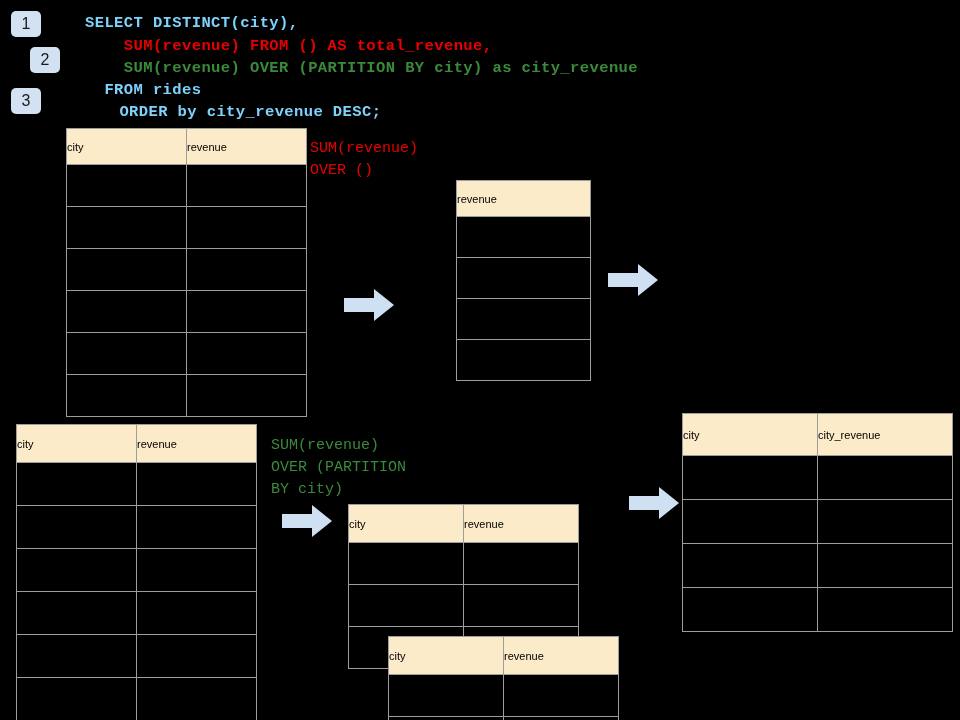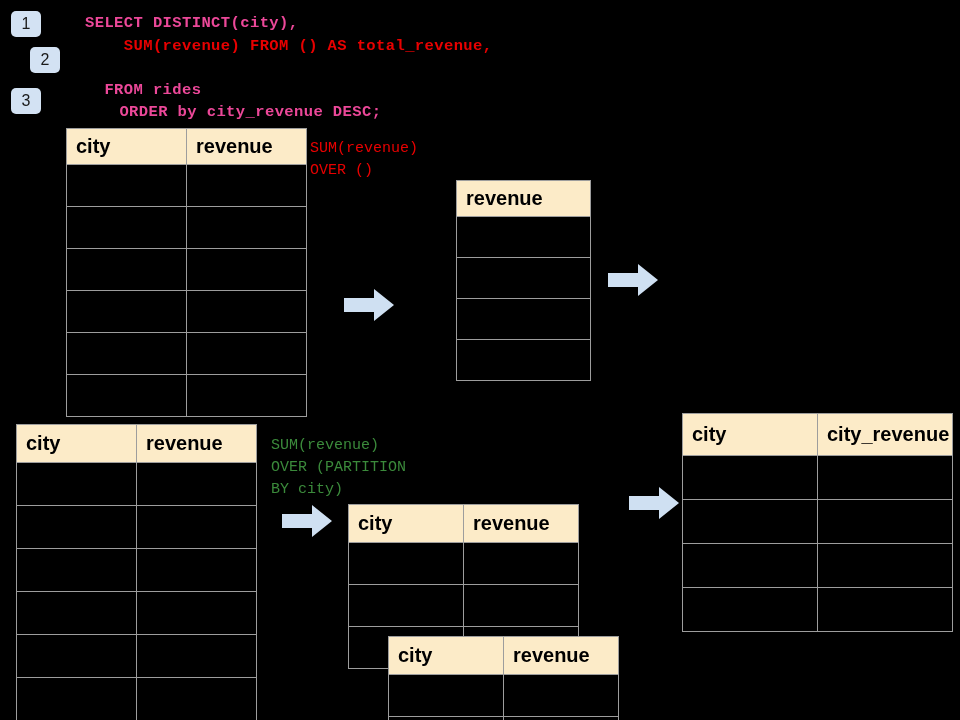--- a/index.html
+++ b/index.html
@@ -33,21 +33,21 @@
   
   .code {
     position: absolute;
     font-family: "Liberation Mono", monospace;
     font-size: 15.5px;
     font-weight: bold;
     letter-spacing: 0.4px;
     white-space: pre;
     line-height: 22px;
   }
-  .c-purple { color: #ec4899; }
+  .c-purple { color: #7dd3fc; }
   .c-red    { color: #E80000; }
   .c-green  { color: #3B8A3B; }
 
   
   .annot {
     position: absolute;
     font-family: "Liberation Mono", monospace;
     font-size: 15px;
     font-weight: normal;
     white-space: pre;
@@ -72,24 +72,24 @@
   }
   .tbl th, .tbl td {
     border: 1px solid #9d9d9d;
     padding: 0;
     margin: 0;
   }
   .tbl th {
     background: #FCEBC8;
     color: #000000;
     font-family: "Liberation Sans", sans-serif;
-    font-weight: bold;
-    font-size: 20px;
+    font-weight: normal;
+    font-size: 11px;
     text-align: left;
-    padding-left: 9px;
+    padding-left: 0;
   }
   .tbl td {
     background: #000000;
   }
 
   
   .arrow {
     position: absolute;
   }
 </style>
@@ -97,20 +97,21 @@
 <body>
 
 <div id="stage">
 
   <div class="badge" style="left:11px; top:11px;">1</div>
   <div class="badge" style="left:30px; top:47px;">2</div>
   <div class="badge" style="left:11px; top:88px;">3</div>
 
   <div class="code c-purple" style="left:85px; top:12px;">SELECT DISTINCT(city),</div>
   <div class="code c-red" style="left:85px; top:35px;">    SUM(revenue) FROM () AS total_revenue,</div>
+  <div class="code c-green" style="left:85px; top:57px;">    SUM(revenue) OVER (PARTITION BY city) as city_revenue</div>
   <div class="code c-purple" style="left:85px; top:79px;">  FROM rides</div>
   <div class="code c-purple" style="left:100px; top:101px;">  ORDER by city_revenue DESC;</div>
 
 
   <div class="annot c-red" style="left:310px; top:138px;">SUM(revenue)
 OVER ()</div>
 
   <div class="annot c-green" style="left:271px; top:435px;">SUM(revenue)
 OVER (PARTITION
 BY city)</div>

